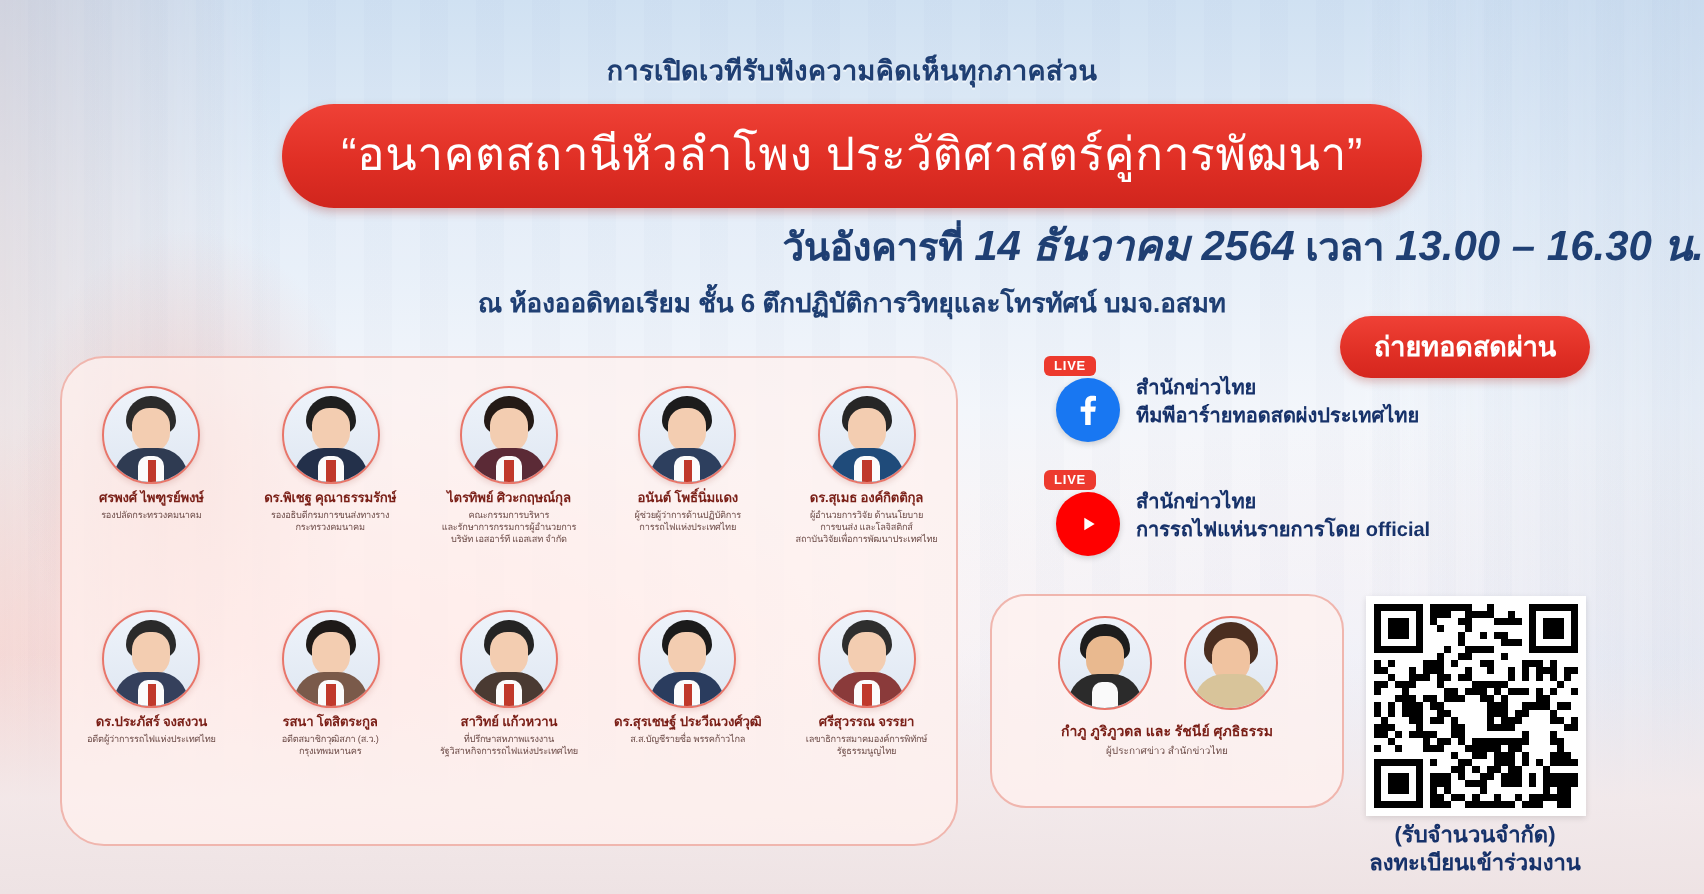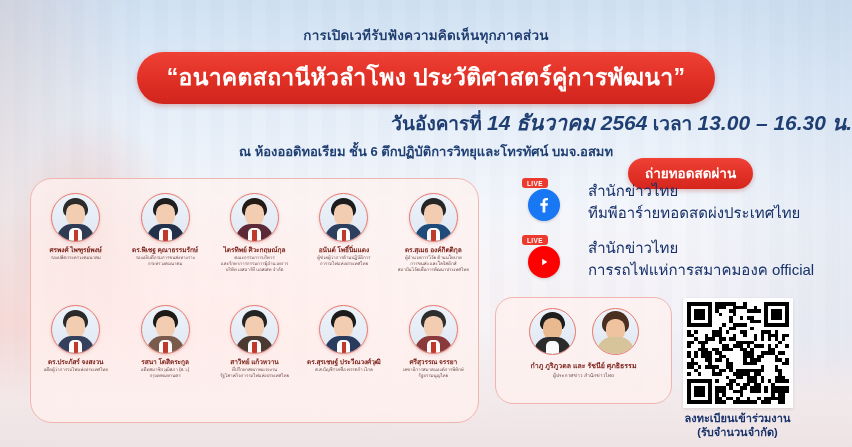--- a/index.html
+++ b/index.html
@@ -40,21 +40,21 @@
   .head{position:absolute;left:0;top:0;width:852px;text-align:center;}
   .kicker{
     margin-top:24px;color:#1f3f73;font-size:13.5px;font-weight:700;letter-spacing:.2px;
     text-shadow:0 1px 0 rgba(255,255,255,.6);
   }
   .title-pill{
     display:inline-block;margin-top:6px;
     background:linear-gradient(180deg,#ef4136 0%,#e02f25 55%,#d0251d 100%);
     color:#fff;border-radius:26px;
     padding:7px 30px 9px 30px;
-    font-size:23px;font-weight:700;letter-spacing:.3px;
+    font-size:23px;font-weight:400;letter-spacing:.3px;
     box-shadow:0 2px 5px rgba(170,40,30,.30);
     white-space:nowrap;
   }
   .datetime{
     margin-top:2px;color:#1f3f73;font-size:19px;font-weight:700;white-space:nowrap;text-align:right;
   }
   .datetime .em{font-style:italic;font-size:21px;font-weight:700;}
   .venue{margin-top:2px;color:#1f3f73;font-size:13px;font-weight:700;white-space:nowrap;}
 
   
@@ -95,38 +95,38 @@
   .pname{
     margin-top:4px;color:#7a1f17;font-size:6.6px;font-weight:700;line-height:1.15;
     letter-spacing:-.1px;
   }
   .prole{
     margin-top:1.5px;color:#6b4a46;font-size:4.6px;line-height:1.3;
     letter-spacing:-.1px;
   }
 
   
-  .live-head{position:absolute;left:628px;top:158px;}
+  .live-head{position:absolute;left:670px;top:158px;}
   .live-box{position:absolute;left:520px;top:180px;width:320px;}
   .live-row{display:flex;align-items:center;margin-bottom:13px;position:relative;}
   .social-wrap{position:relative;width:46px;height:44px;flex:0 0 46px;}
   .live-badge{
     position:absolute;left:2px;top:-2px;z-index:3;
     background:#ed3a2e;color:#fff;font-size:6.5px;font-weight:700;
     padding:1.5px 5px;border-radius:3px;letter-spacing:.4px;
   }
   .social{
     position:absolute;left:8px;top:9px;width:32px;height:32px;border-radius:50%;
     display:flex;align-items:center;justify-content:center;
     box-shadow:0 1px 3px rgba(0,0,0,.18);
   }
   .social.fb{background:#1877f2;}
   .social.yt{background:#ff0000;}
   .social svg{display:block;}
-  .live-text{margin-left:22px;color:#17326a;font-size:15px;font-weight:400;line-height:1.45;}
+  .live-text{margin-left:2px;color:#17326a;font-size:10px;font-weight:700;line-height:1.45;}
 
   
   .mod-head{position:absolute;left:510px;top:283px;z-index:4;}
   .mod-panel{
     position:absolute;left:495px;top:297px;width:175px;height:105px;
     background:rgba(255,241,238,.72);
     border:1.4px solid #f0b6ae;border-radius:18px;
   }
   .mod-row{position:absolute;left:0;top:10px;width:175px;display:flex;justify-content:center;gap:16px;}
   .mod-av{
@@ -323,21 +323,21 @@
         <span class="live-badge">LIVE</span>
         <span class="social yt">
           <svg width="20" height="16" viewBox="0 0 24 18" aria-hidden="true">
             <rect x="1.5" y="1.5" width="21" height="15" rx="4" fill="#ff0000"></rect>
             <path fill="#ffffff" d="M9.8 5.2v7.6l6.2-3.8z"></path>
           </svg>
         </span>
       </div>
       <div class="live-text">
         <div>สำนักข่าวไทย</div>
-        <div>การรถไฟแห่การสมาคมองค official</div>
+        <div>การรถไฟแห่นรายการโดย official</div>
       </div>
     </div>
 
   </div>
 
   <div class="mod-panel">
     <div class="mod-row">
       <div class="mod-av">
         <span style="position:absolute;left:10px;top:3px;width:25px;height:18px;border-radius:13px 13px 6px 6px;background:#1d1d1d;"></span>
         <span style="position:absolute;left:13px;top:9px;width:19px;height:22px;border-radius:10px 10px 11px 11px;background:#e9b98f;"></span>
@@ -761,16 +761,16 @@
           <rect x="19" y="28" width="1" height="1" fill="#000000"></rect>
           <rect x="21" y="28" width="1" height="1" fill="#000000"></rect>
           <rect x="22" y="28" width="1" height="1" fill="#000000"></rect>
           <rect x="23" y="28" width="1" height="1" fill="#000000"></rect>
           <rect x="26" y="28" width="1" height="1" fill="#000000"></rect>
           <rect x="27" y="28" width="1" height="1" fill="#000000"></rect>
         </svg>
     </div>
   </div>
   <div class="reg-text">
+    <div>(รับจำนวนจำกัด)</div>
     <div>ลงทะเบียนเข้าร่วมงาน</div>
-    <div>(รับจำนวนจำกัด)</div>
   </div>
 </div>
 
 </body></html>

